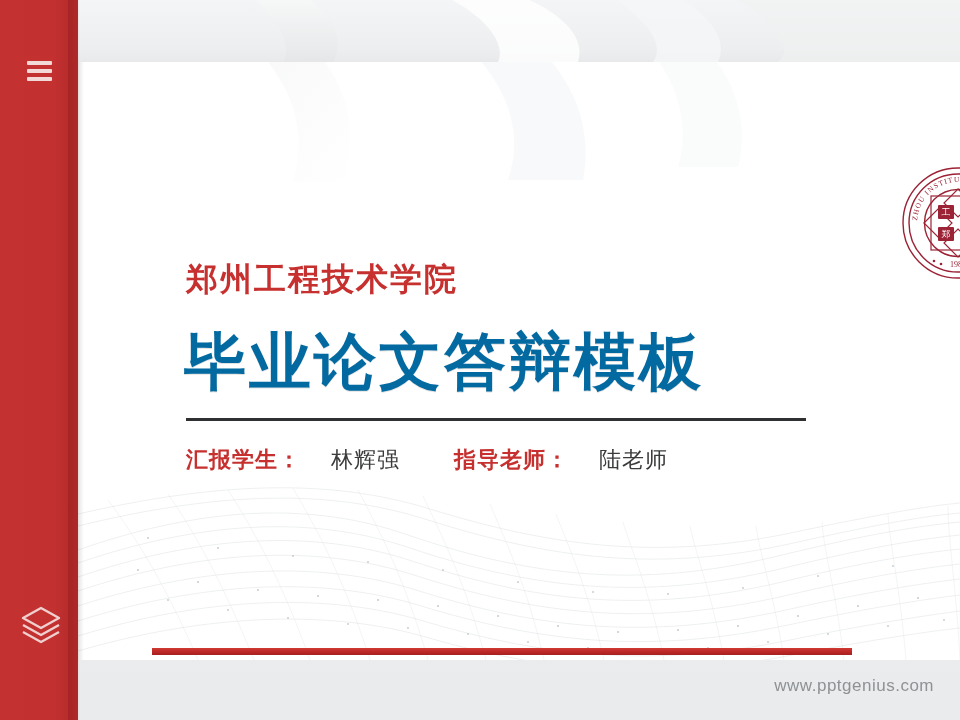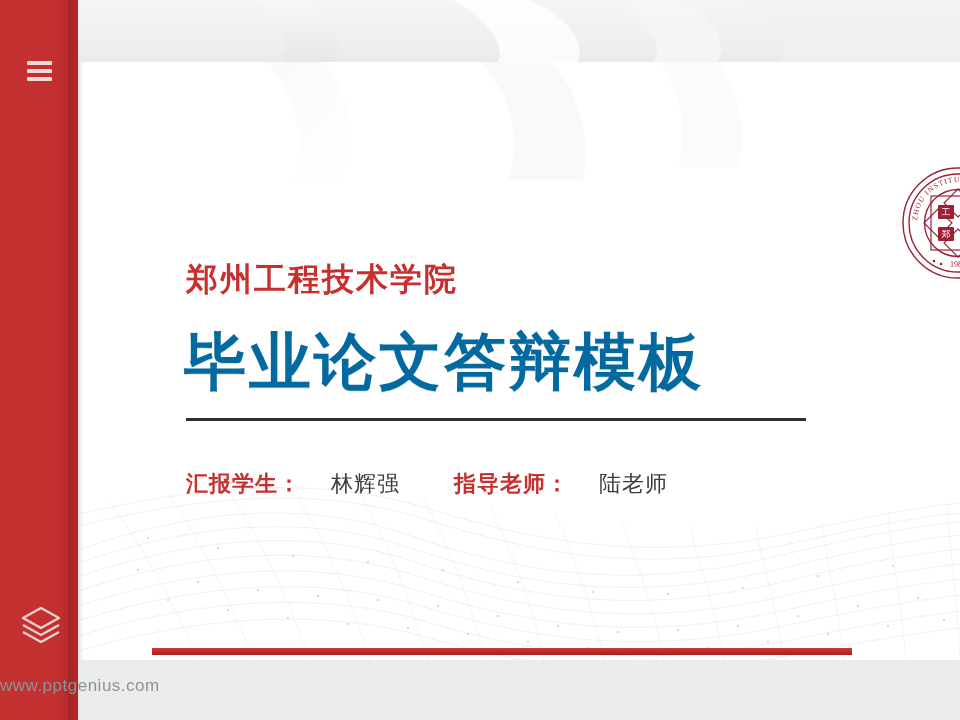--- a/index.html
+++ b/index.html
@@ -108,38 +108,39 @@
     width:620px; height:3px;
     background:#2f3032;
     z-index:5;
   }
   .meta{
     left:186px; top:445px;
     font-size:22px; font-weight:bold; letter-spacing:1px;
     white-space:nowrap; z-index:5;
     display:flex; align-items:baseline;
   }
-  .meta .lbl{ color:#c6302f;margin-top:24px; }
+  .meta .lbl{ color:#c6302f; }
   .meta .val{ color:#3a3b3d; font-weight:normal;margin-left:30px; }
   .meta .gap{ display:inline-block; width:54px; }
 
   
   .red-bar{
     position:absolute; left:152px; top:648px;
     width:700px; height:7px;
     background:linear-gradient(180deg,#d03a33 0%,#bb2727 55%,#a82020 100%);
     z-index:8;
   }
 
   
   .site{
     position:absolute; left:0; top:676px; width:960px;
-    padding-right:26px;
+    text-align:right; padding-right:26px;
     font-size:17px; color:#8f9295; letter-spacing:0.5px;
     z-index:8;
+    padding-left:44px;
   }
 </style>
 </head>
 <body>
 
 <div id="slide">
 
   <div class="page-bg"></div>
 
   <div class="top-band">

